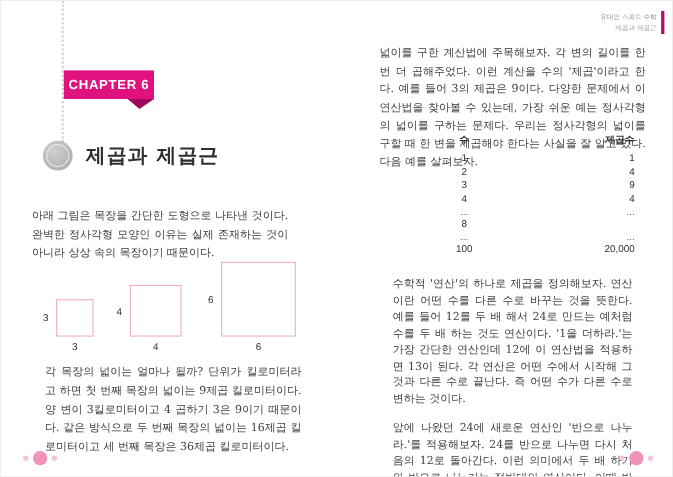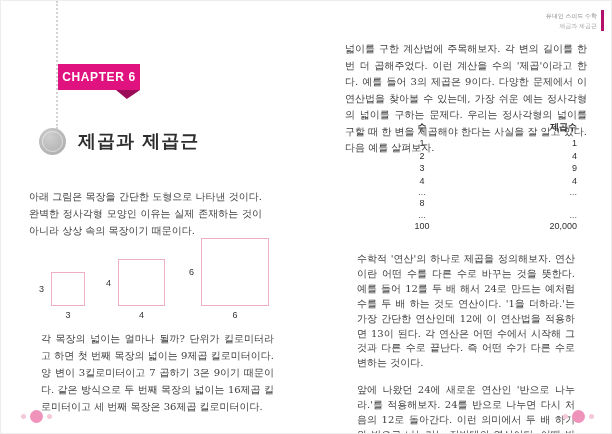--- a/index.html
+++ b/index.html
@@ -104,21 +104,21 @@
     <div class="square sq1">
       <span class="side-l">4</span>
       <span class="side-b">4</span>
     </div>
     <div class="square sq2">
       <span class="side-l">6</span>
       <span class="side-b">6</span>
     </div>
   </div>
 
-  <div class="para para-left-body">각 목장의 넓이는 얼마나 될까? 단위가 킬로미터라고 하면 첫 번째 목장의 넓이는 9제곱 킬로미터이다. 양 변이 3킬로미터이고 7 곱하기 3은 9이기 때문이다. 같은 방식으로 두 번째 목장의 넓이는 16제곱 킬로미터이고 세 번째 목장은 36제곱 킬로미터이다.</div>
+  <div class="para para-left-body">각 목장의 넓이는 얼마나 될까? 단위가 킬로미터라고 하면 첫 번째 목장의 넓이는 9제곱 킬로미터이다. 양 변이 3킬로미터이고 4 곱하기 3은 9이기 때문이다. 같은 방식으로 두 번째 목장의 넓이는 16제곱 킬로미터이고 세 번째 목장은 36제곱 킬로미터이다.</div>
 
   <div class="page-badge pb-left">
     <span class="pb-dot"></span>
     <span class="pb-circle"></span>
     <span class="pb-dot"></span>
   </div>
 
   <div class="running-header">
     <div class="rh-line1">유대인 스피드 수학</div>
     <div class="rh-line2">제곱과 제곱근</div>

